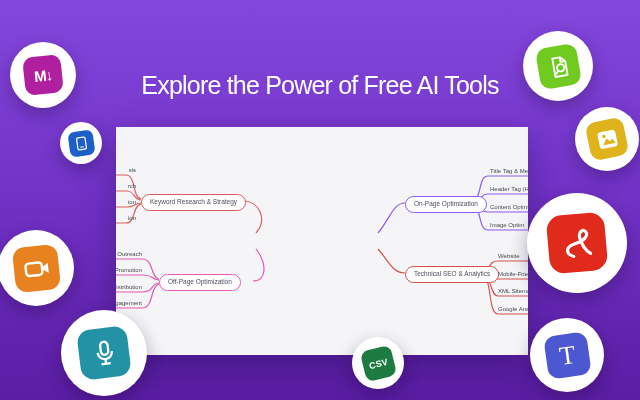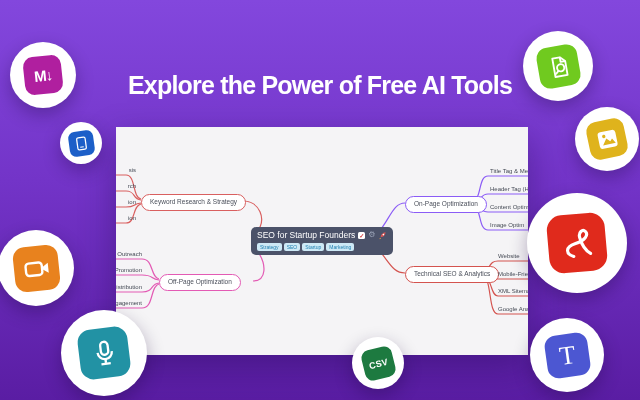--- a/index.html
+++ b/index.html
@@ -1,21 +1,21 @@
 <!DOCTYPE html>
 <html><head>
 <meta charset="utf-8">
 <style>
   * { margin:0; padding:0; box-sizing:border-box; }
   html,body { width:640px; height:400px; }
   body { font-family:"Liberation Sans", sans-serif; }
   .stage { position:relative; width:640px; height:400px; overflow:hidden;
     background:linear-gradient(180deg,#8347dd 0%, #7334c8 45%, #5a1da3 100%); }
   .title { position:absolute; top:71px; left:0; width:100%; text-align:center;
-    color:#ffffff; font-size:25px; font-weight:bold; letter-spacing:-0.8px; }
+    color:#ffffff; font-size:25px; font-weight:normal; letter-spacing:-0.8px; }
   .panel { position:absolute; left:116px; top:127px; width:412px; height:228px;
     overflow:hidden; box-shadow:0 12px 32px rgba(35,8,80,.38); }
   .mm-svg { position:absolute; left:0; top:0; }
   .branch-node { position:absolute; background:#fff; border:1px solid #999; border-radius:9px;
     font-size:6.5px; color:#4a4f5a; padding:4px 8px; white-space:nowrap; line-height:1; }
   .child-label { position:absolute; font-size:6px; color:#454a55; white-space:nowrap; line-height:9px; }
   .central { position:absolute; left:135px; top:100px; border-radius:5px;
     padding:3px 6px 4px; color:#fff; }
   .central-title { font-size:8.5px; display:flex; align-items:center; gap:3px; white-space:nowrap; }
   .ck { width:7px; height:7px; background:#fff; border-radius:1.5px; color:#d43f3f; font-size:6px;
@@ -62,38 +62,20 @@
       </g>
       <g fill="none" stroke-width="1.2" style="stroke: rgb(212, 83, 79);">
         <path d="M262,122 C274,136 277,146 289,146"></path>
         <path d="M367,144 C376,142 372,134 382,134 L420,134"></path>
         <path d="M367,145 C376,145 374,152 382,152 L420,152"></path>
         <path d="M367,148 C376,149 374,169 382,169 L420,169"></path>
         <path d="M367,149 C376,151 372,187 382,187 L420,187"></path>
       </g>
     </svg>
 
-    <div class="central" style="background: rgb(75, 82, 105);">
-      <div class="central-title">
-        <span>SEO for Startup Founders</span>
-        <span class="ck">✓</span>
-        <span class="gear">⚙</span>
-        <svg width="9" height="9" viewBox="0 0 10 10">
-          <path d="M3 7 C3 4 5 2 8.5 1.5 C8 5 6 7 3 7 z" fill="#d65555"></path>
-          <circle cx="6" cy="4" r="0.9" fill="#fff"></circle>
-          <path d="M2.6 7.4 L1.2 9.2 L3.4 8.4 z" fill="#f0a24c"></path>
-        </svg>
-      </div>
-      <div class="chips">
-        <span class="chip">Strategy</span>
-        <span class="chip">SEO</span>
-        <span class="chip">Startup</span>
-        <span class="chip">Marketing</span>
-      </div>
-    </div>
 
     <div class="branch-node" style="left: 25px; top: 67px; border-color: rgb(217, 95, 95);">Keyword Research &amp; Strategy</div>
     <div class="branch-node" style="left: 43px; top: 147px; border-color: rgb(227, 90, 180);">Off-Page Optimization</div>
     <div class="branch-node" style="left: 289px; top: 69px; border-color: rgb(139, 92, 246);">On-Page Optimization</div>
     <div class="branch-node" style="left: 289px; top: 139px; border-color: rgb(212, 83, 79);">Technical SEO &amp; Analytics</div>
 
     <div class="child-label" style="right:392px; top:39px;">sis</div>
     <div class="child-label" style="right:392px; top:55px;">rch</div>
     <div class="child-label" style="right:392px; top:71px;">ion</div>
     <div class="child-label" style="right:392px; top:87px;">ion</div>

